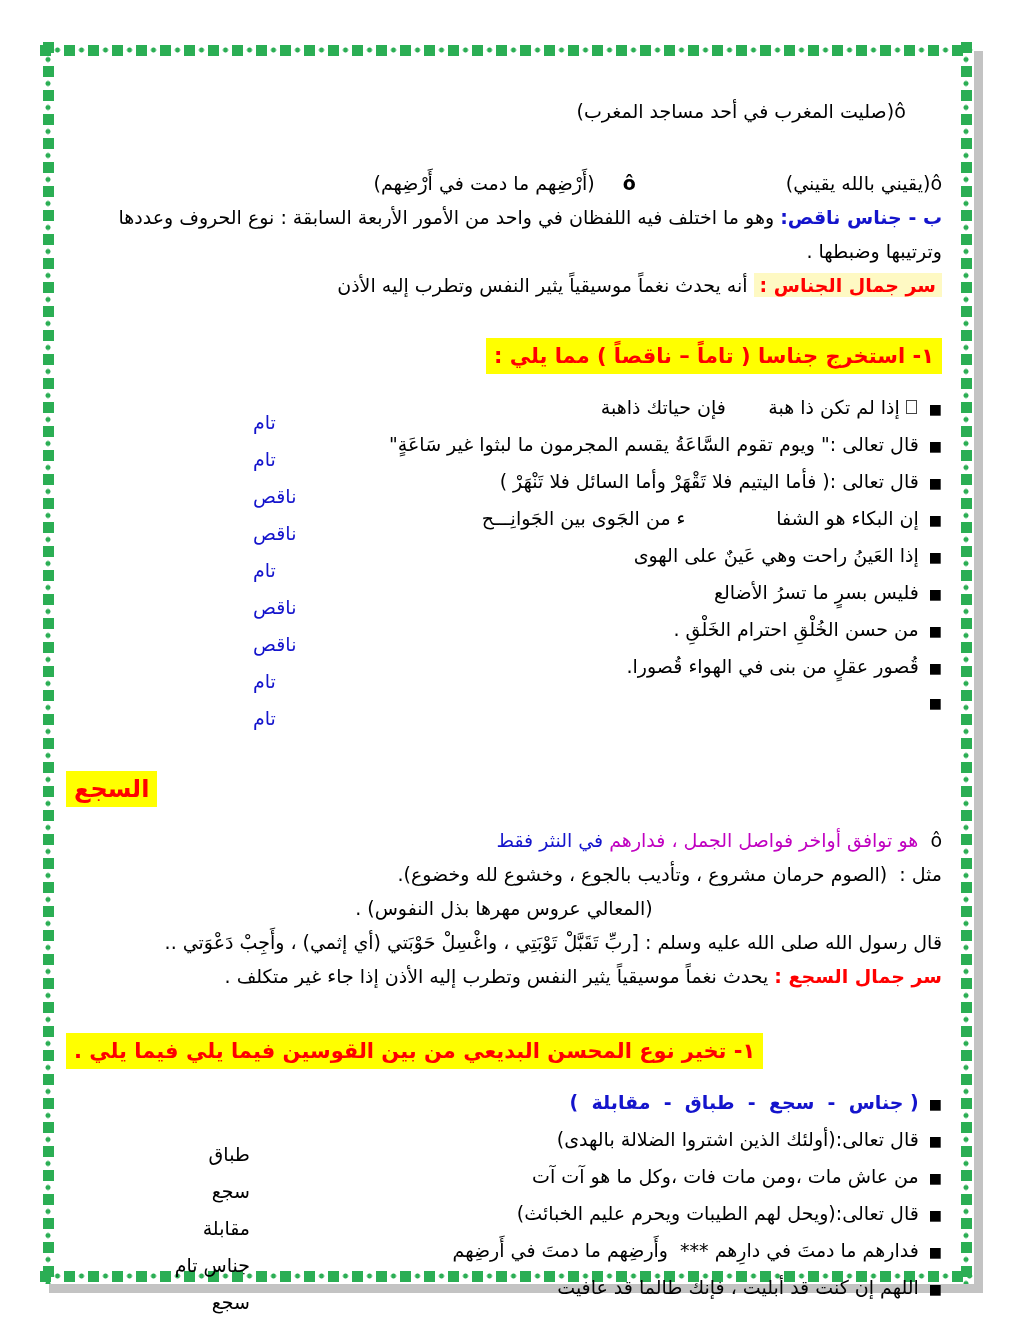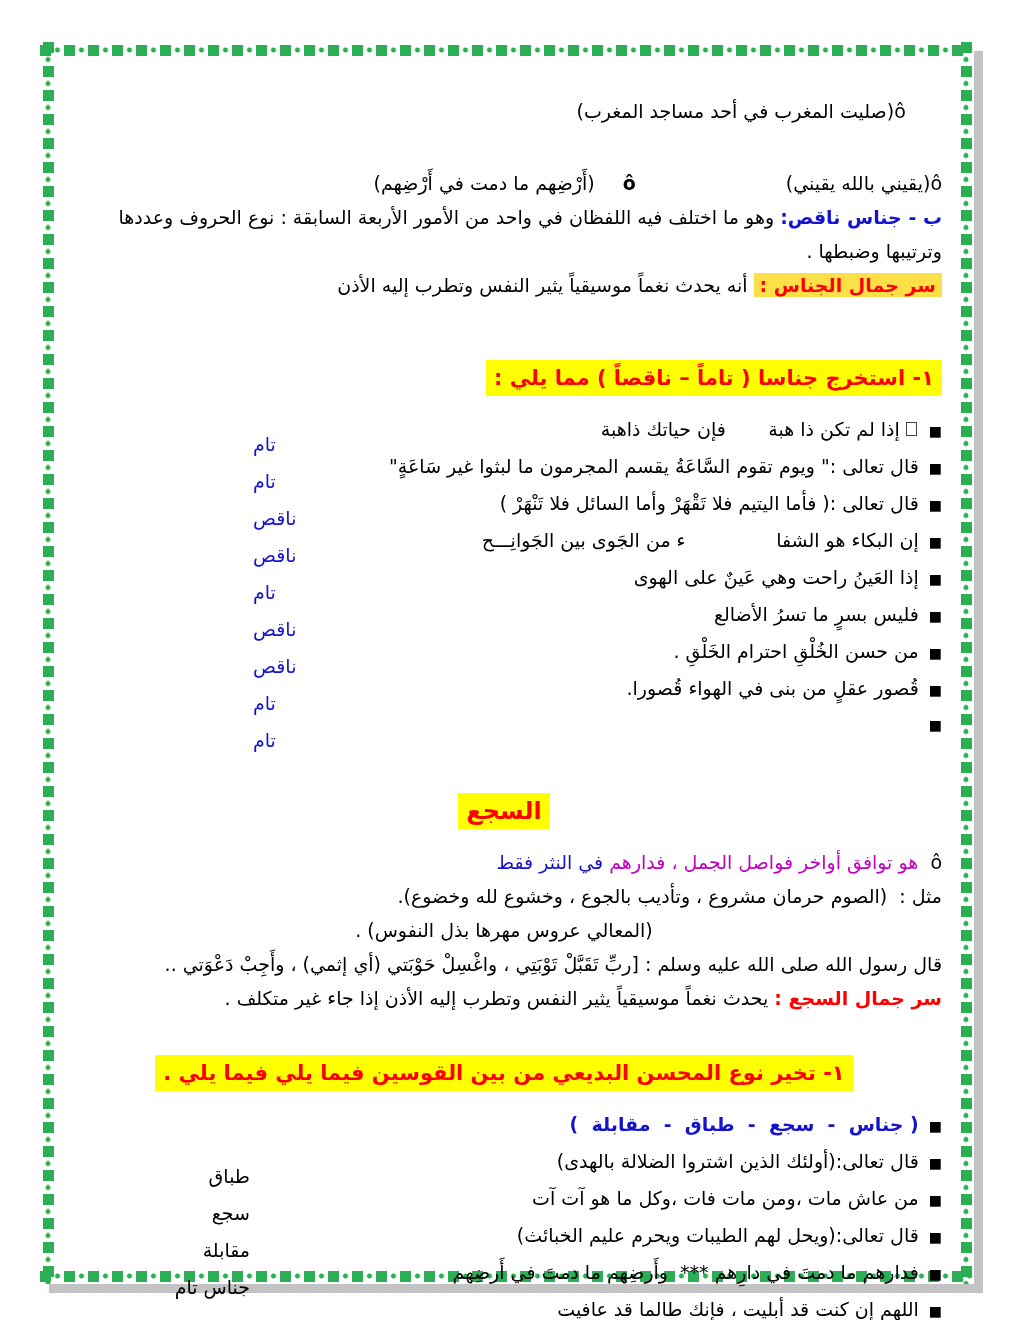--- a/index.html
+++ b/index.html
@@ -51,31 +51,31 @@
   }
   .line  { text-align: right; white-space: pre-wrap; }
   .line2 { display:flex; direction:rtl; align-items:baseline; }
   .line2 .seg1 { margin-left: 150px; }
   .line2 .orn  { margin-left: 28px; font-weight:bold; }
 
   .b-blue  { color:#1414cc; font-weight:bold; }
   .blue    { color:#1414cc; }
   .magenta { color:#c000c0; }
   .red-bold{ color:#ff0000; font-weight:bold; }
-  .hl-red  { background:#fde047; color:#ff0000; font-weight:bold; padding:1px 6px; }
+  .hl-red  { background:#fef9c3; color:#ff0000; font-weight:bold; padding:1px 6px; }
 
   .para { text-align:right; margin:0; white-space:pre-wrap; }
   .mt4  { margin-top:4px; }
 
-  .h-ex-wrap { text-align:right; margin-top:58px; }
+  .h-ex-wrap { text-align:right; margin-top:36px; }
   .h-ex {
     display:inline-block; background:#ffff00; color:#ff0000;
     font-weight:bold; font-size:21px; padding:3px 8px; line-height:30px;
   }
-  .h-center { text-align:center; }
+  .h-center { text-align:left; }
 
   .list { margin-top:16px; }
   .item {
     position:relative; display:flex; align-items:baseline;
     line-height:35px; min-height:35px; padding-left:230px;
   }
   .list2 .item { padding-left:270px; }
   .bullet { font-size:14px; margin-left:10px; flex:0 0 auto; }
   .itext  { white-space:pre-wrap; }
   .ans    { position:absolute; top:15px; color:#1414cc; }

